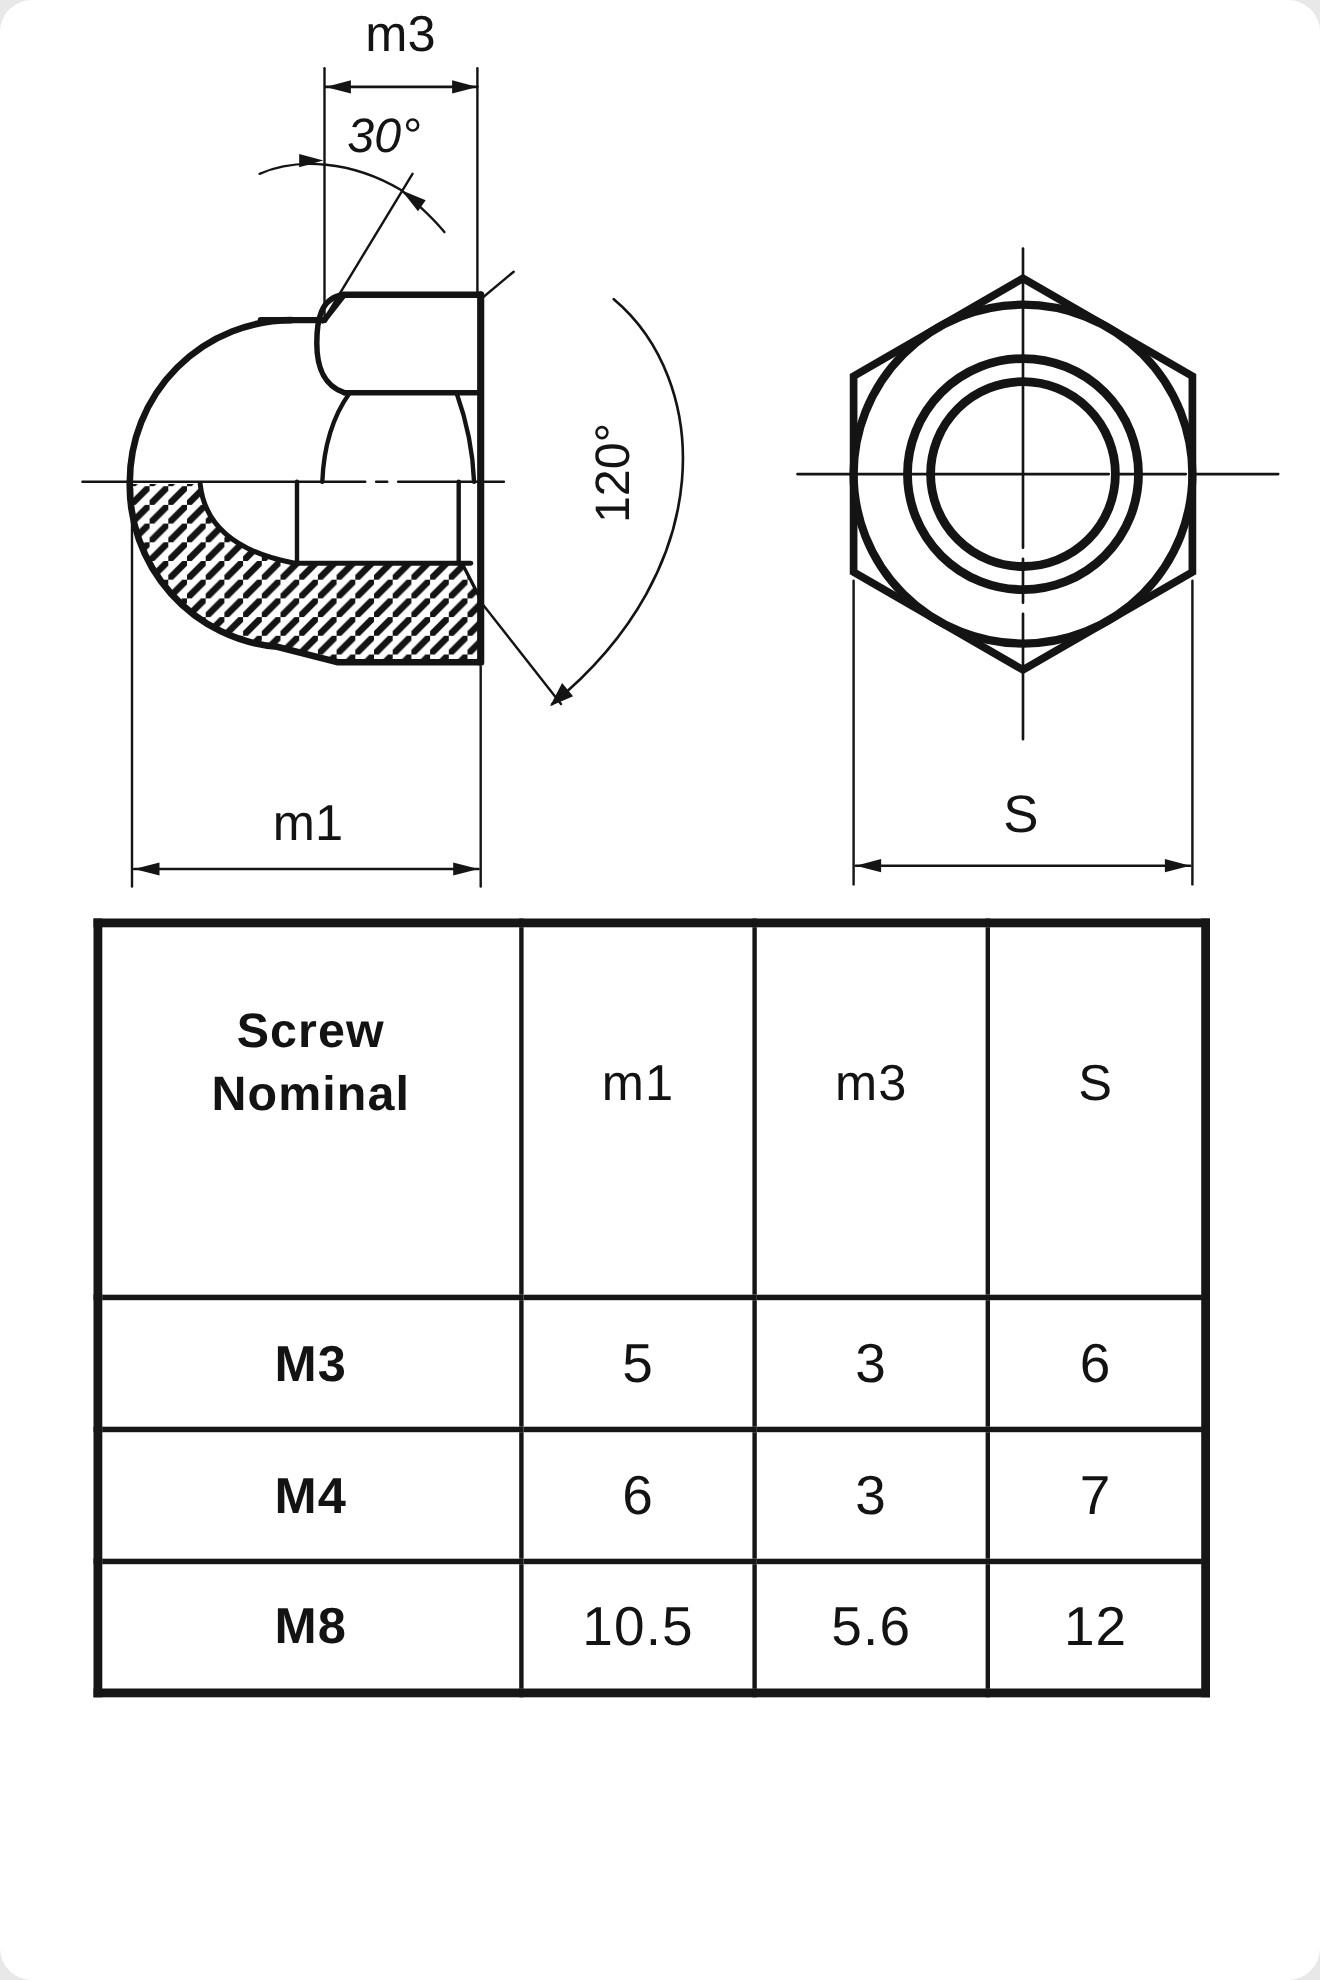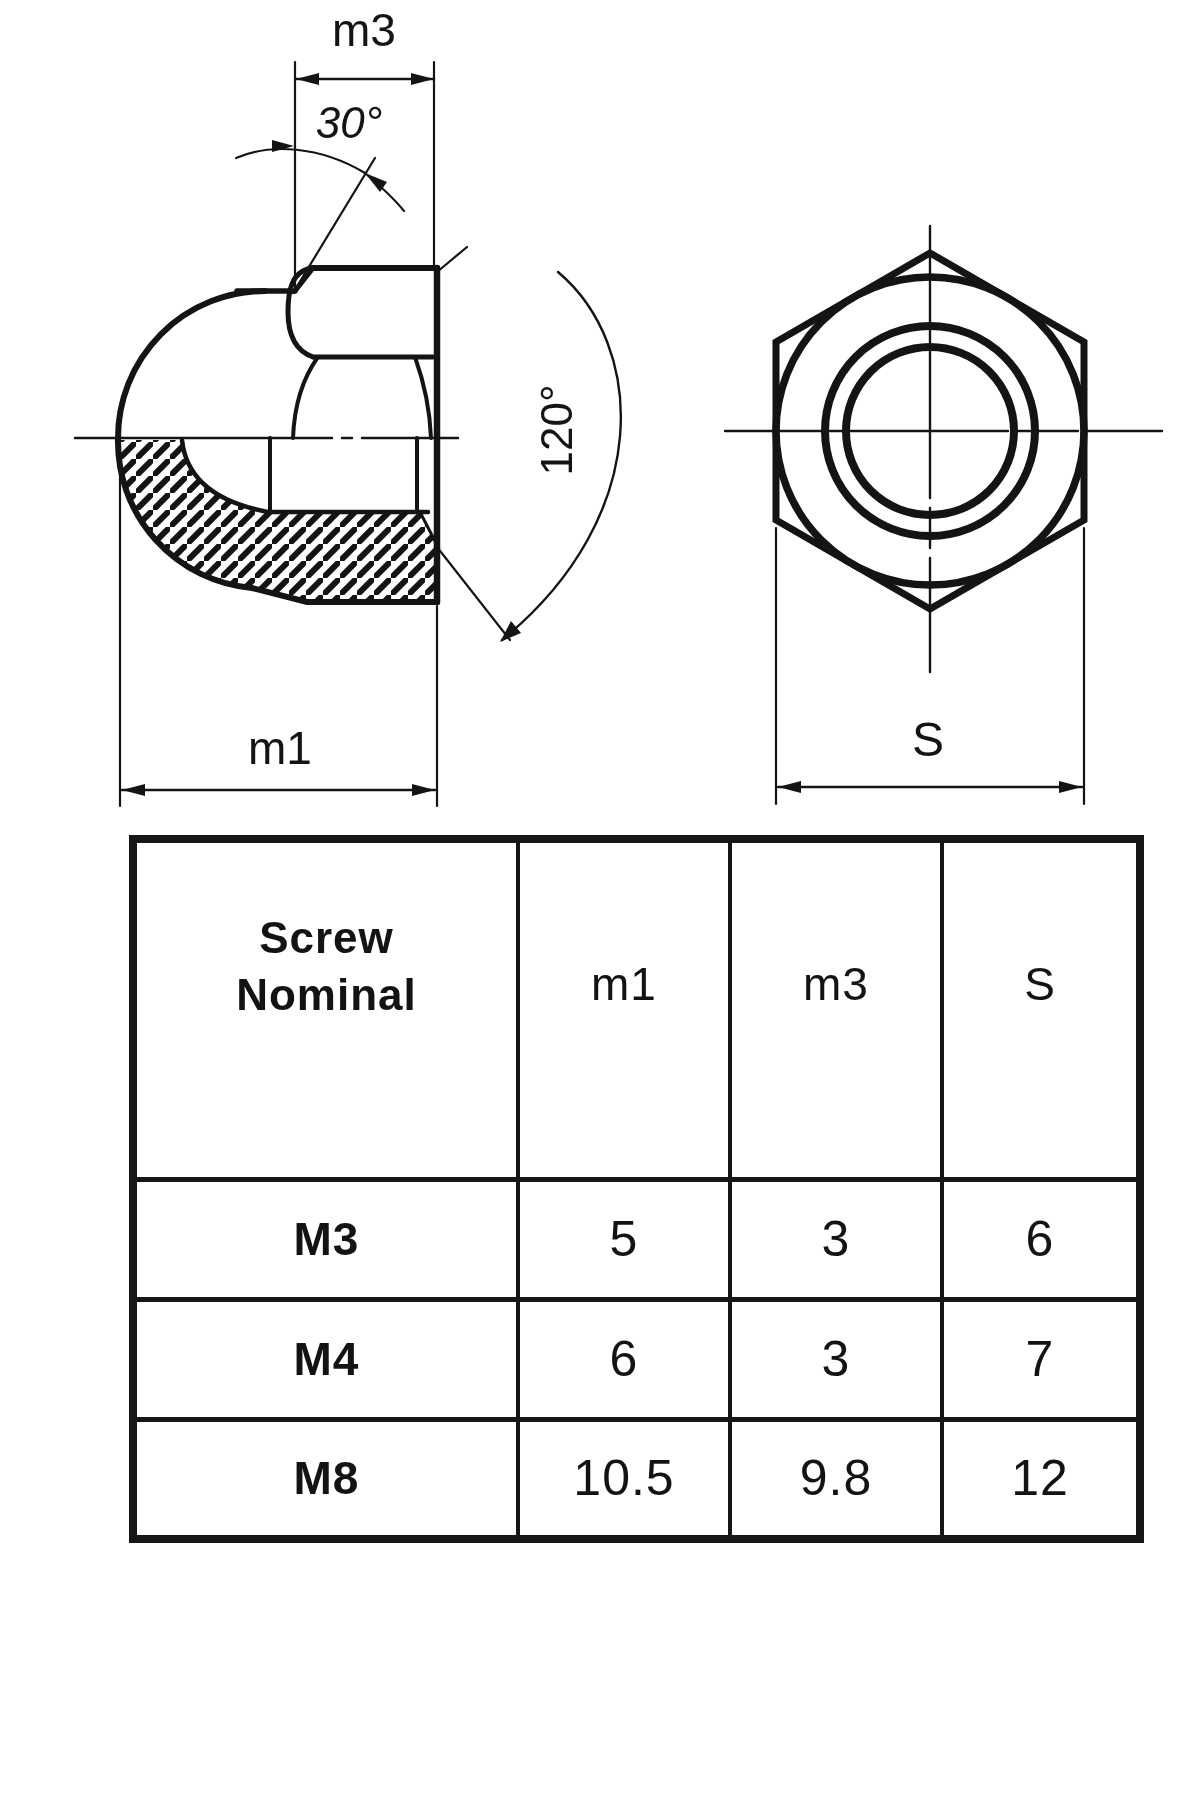--- a/index.html
+++ b/index.html
@@ -1,21 +1,21 @@
 <!DOCTYPE html>
 <html><head>
 <meta charset="utf-8">
 <style>
   html,body{margin:0;padding:0;background:#e8e8e8;}
   .stage{position:relative;width:1200px;height:1800px;background:#ffffff;overflow:hidden;
-         font-family:"Liberation Sans", sans-serif;color:#111;}
+         font-family:"Liberation Sans", sans-serif;color:#111;border-radius:29px;}
   .drawing-svg{position:absolute;left:0;top:0;}
   .dim-label{font-family:"Liberation Sans", sans-serif;fill:#141414;}
   .spec-table{position:absolute;left:85px;top:835px;width:1007px;border-collapse:collapse;
-              table-layout:fixed;background:#fff;margin-left:44px;}
+              table-layout:fixed;background:#fff;}
   .spec-table, .spec-table td{border:4px solid #161616;}
   .spec-table{border-width:8px;}
   .spec-table td{border-top-width:5px;border-bottom-width:5px;text-align:center;vertical-align:middle;
               padding:0;color:#131313;}
   tr.hdr{height:340px;}
   tr.row{height:120px;}
   .hdr-name{font-size:44px;font-weight:bold;white-space:pre-line;line-height:1.3;
             position:relative;top:-44px;letter-spacing:1px;}
   .hdr-dim{font-size:46px;position:relative;top:-26px;letter-spacing:1px;}
   td.cell-name{font-size:46px;font-weight:bold;letter-spacing:1px;}
@@ -137,18 +137,18 @@
         </tr>
         <tr class="row">
           <td class="cell-name">M4</td>
           <td class="cell-val">6</td>
           <td class="cell-val">3</td>
           <td class="cell-val">7</td>
         </tr>
         <tr class="row">
           <td class="cell-name">M8</td>
           <td class="cell-val">10.5</td>
-          <td class="cell-val">9.8</td>
+          <td class="cell-val">5.6</td>
           <td class="cell-val">12</td>
         </tr>
       </tbody>
   </table>
 </div>
 
 </body></html>

